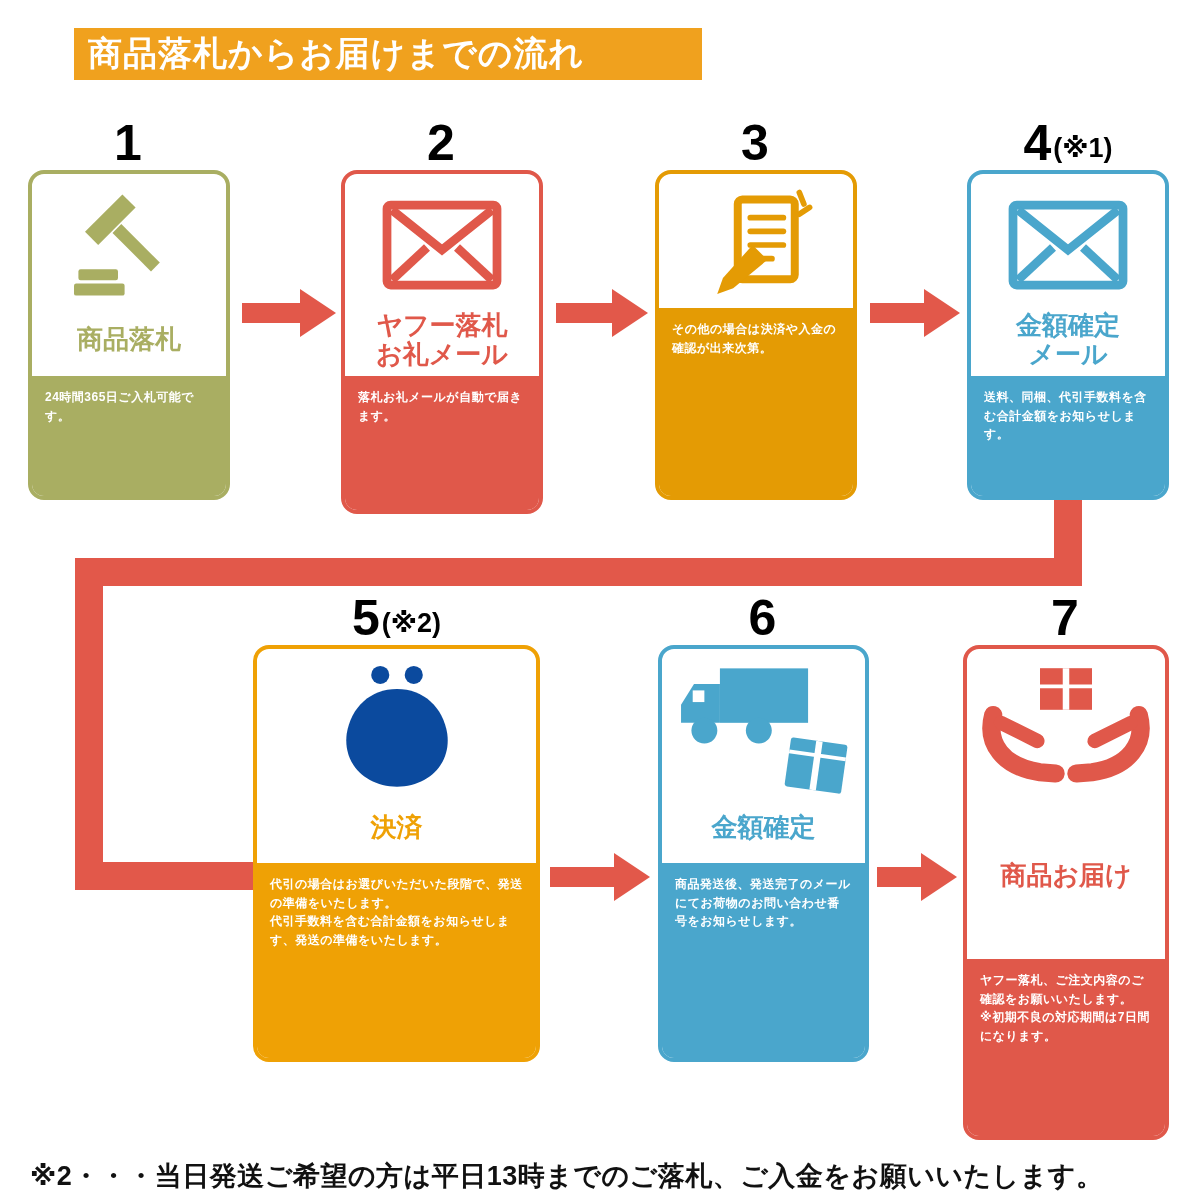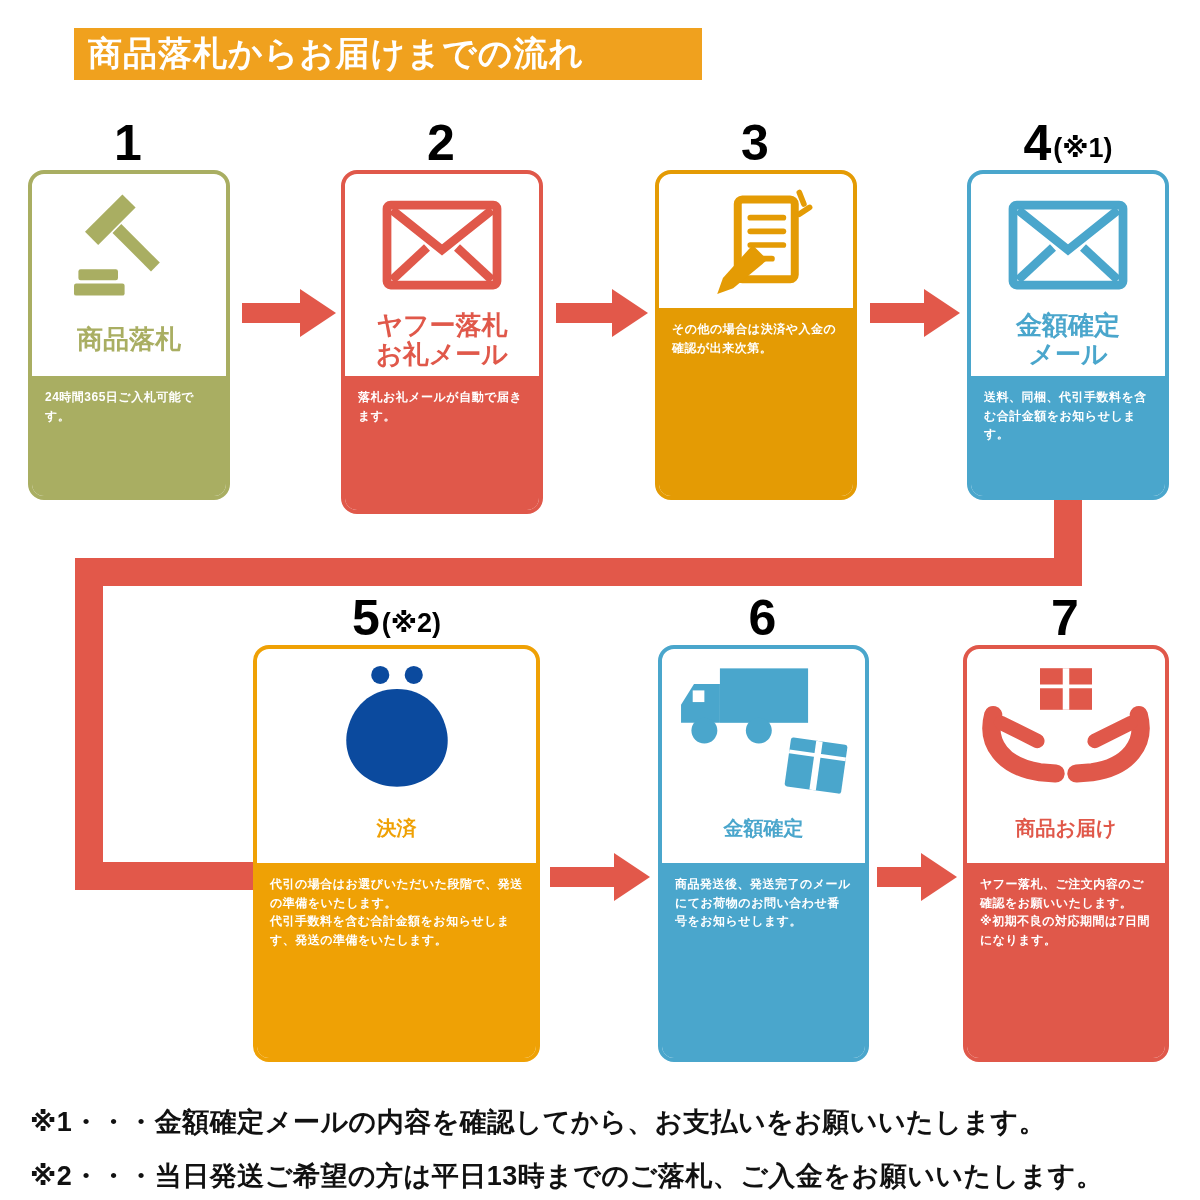--- a/index.html
+++ b/index.html
@@ -20,21 +20,21 @@
 
   .card{border:4px solid var(--c);border-radius:16px;background:#fff;display:flex;
     flex-direction:column;overflow:hidden;box-sizing:border-box;}
   .icon-area{display:flex;align-items:center;justify-content:center;color:var(--ic,var(--c));
     flex:0 0 auto;padding-top:8px;}
   .row1 .icon-area{height:126px;}
   .row2 .icon-area{height:142px;}
   .card-label{color:var(--c);font-weight:bold;text-align:center;white-space:pre-line;
     line-height:1.12;display:flex;align-items:center;justify-content:center;flex:0 0 auto;}
   .row1 .card-label{font-size:26px;min-height:64px;padding-bottom:4px;}
-  .row2 .card-label{font-size:20px;min-height:58px;padding-bottom:6px;}
+  .row2 .card-label{font-size:26px;min-height:58px;padding-bottom:6px;}
   .card-desc{background:var(--c);color:#fff;font-weight:bold;font-size:12px;line-height:1.55;
     padding:12px 13px;flex:1;white-space:pre-line;letter-spacing:0.5px;}
 
   .arrow{position:absolute;display:flex;align-items:center;}
   .arrow .shaft{flex:1;height:20px;background:var(--arrow);}
   .arrow .head{width:0;height:0;border-top:24px solid transparent;
     border-bottom:24px solid transparent;border-left:36px solid var(--arrow);}
 
   .footnote{position:absolute;left:30px;font-size:27px;font-weight:bold;color:#111;letter-spacing:0.5px;}
 </style>
@@ -209,36 +209,35 @@
       <div class="card-label">金額確定</div>
       <div class="card-desc">商品発送後、発送完了のメールにてお荷物のお問い合わせ番号をお知らせします。</div>
     </div>
   </div>
 
   <div class="step row2" style="left: 963px; top: 581px; width: 206px; --c: #e0584a;">
     <div class="step-num">
         <span class="num">7</span>
         <span class="num-note"></span>
       </div>
-    <div class="card" style="height:417px;">
+    <div class="card" style="height:495px;gap:48px;">
       <div class="icon-area">
         <svg viewBox="0 0 132 100" width="172" height="130" aria-hidden="true">
           <rect x="46" y="4" width="40" height="32" fill="currentColor"></rect>
           <line x1="66" y1="4" x2="66" y2="36" stroke="#fff" stroke-width="5"></line>
           <line x1="46" y1="18" x2="86" y2="18" stroke="#fff" stroke-width="3"></line>
           <g fill="none" stroke="currentColor" stroke-linecap="round">
             <path d="M10 40 C4 62 18 80 46 84 L58 85" stroke-width="14"></path>
             <path d="M122 40 C128 62 114 80 86 84 L74 85" stroke-width="14"></path>
             <path d="M16 46 L44 60" stroke-width="11"></path>
             <path d="M116 46 L88 60" stroke-width="11"></path>
           </g>
         </svg>
       </div>
       <div class="card-label">商品お届け</div>
       <div class="card-desc">ヤフー落札、ご注文内容のご確認をお願いいたします。
 ※初期不良の対応期間は7日間になります。</div>
     </div>
   </div>
 
-  <div class="footnote" style="top:1104px;">※1・・・金額確定メールの内容を確認してから、お支払いをお願いいたします。</div>
   <div class="footnote" style="top:1158px;">※2・・・当日発送ご希望の方は平日13時までのご落札、ご入金をお願いいたします。</div>
 
 </div>
 
 </body></html>

